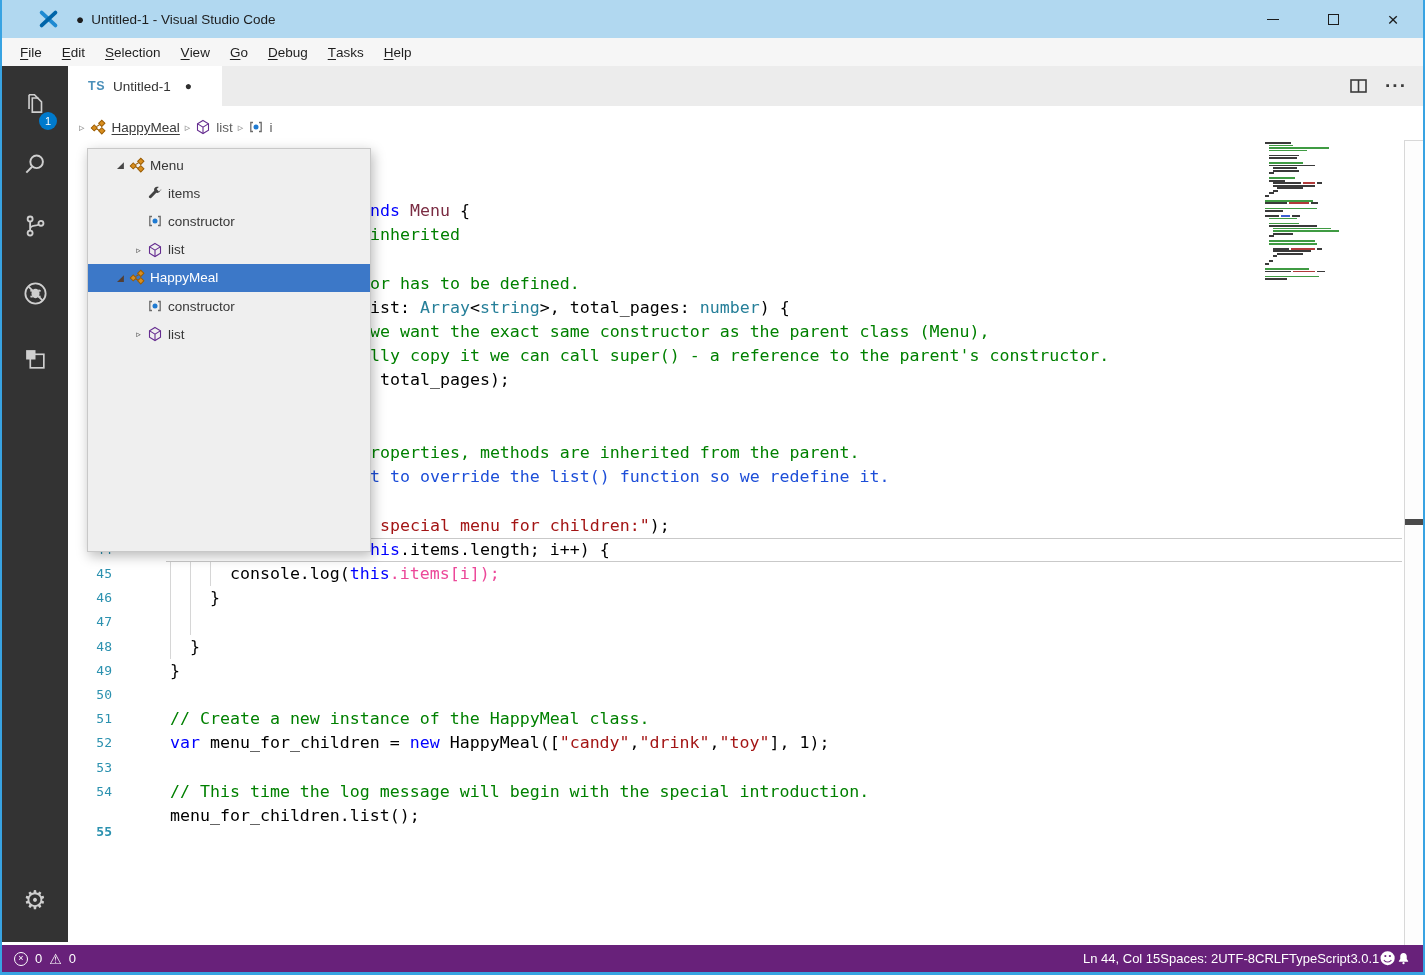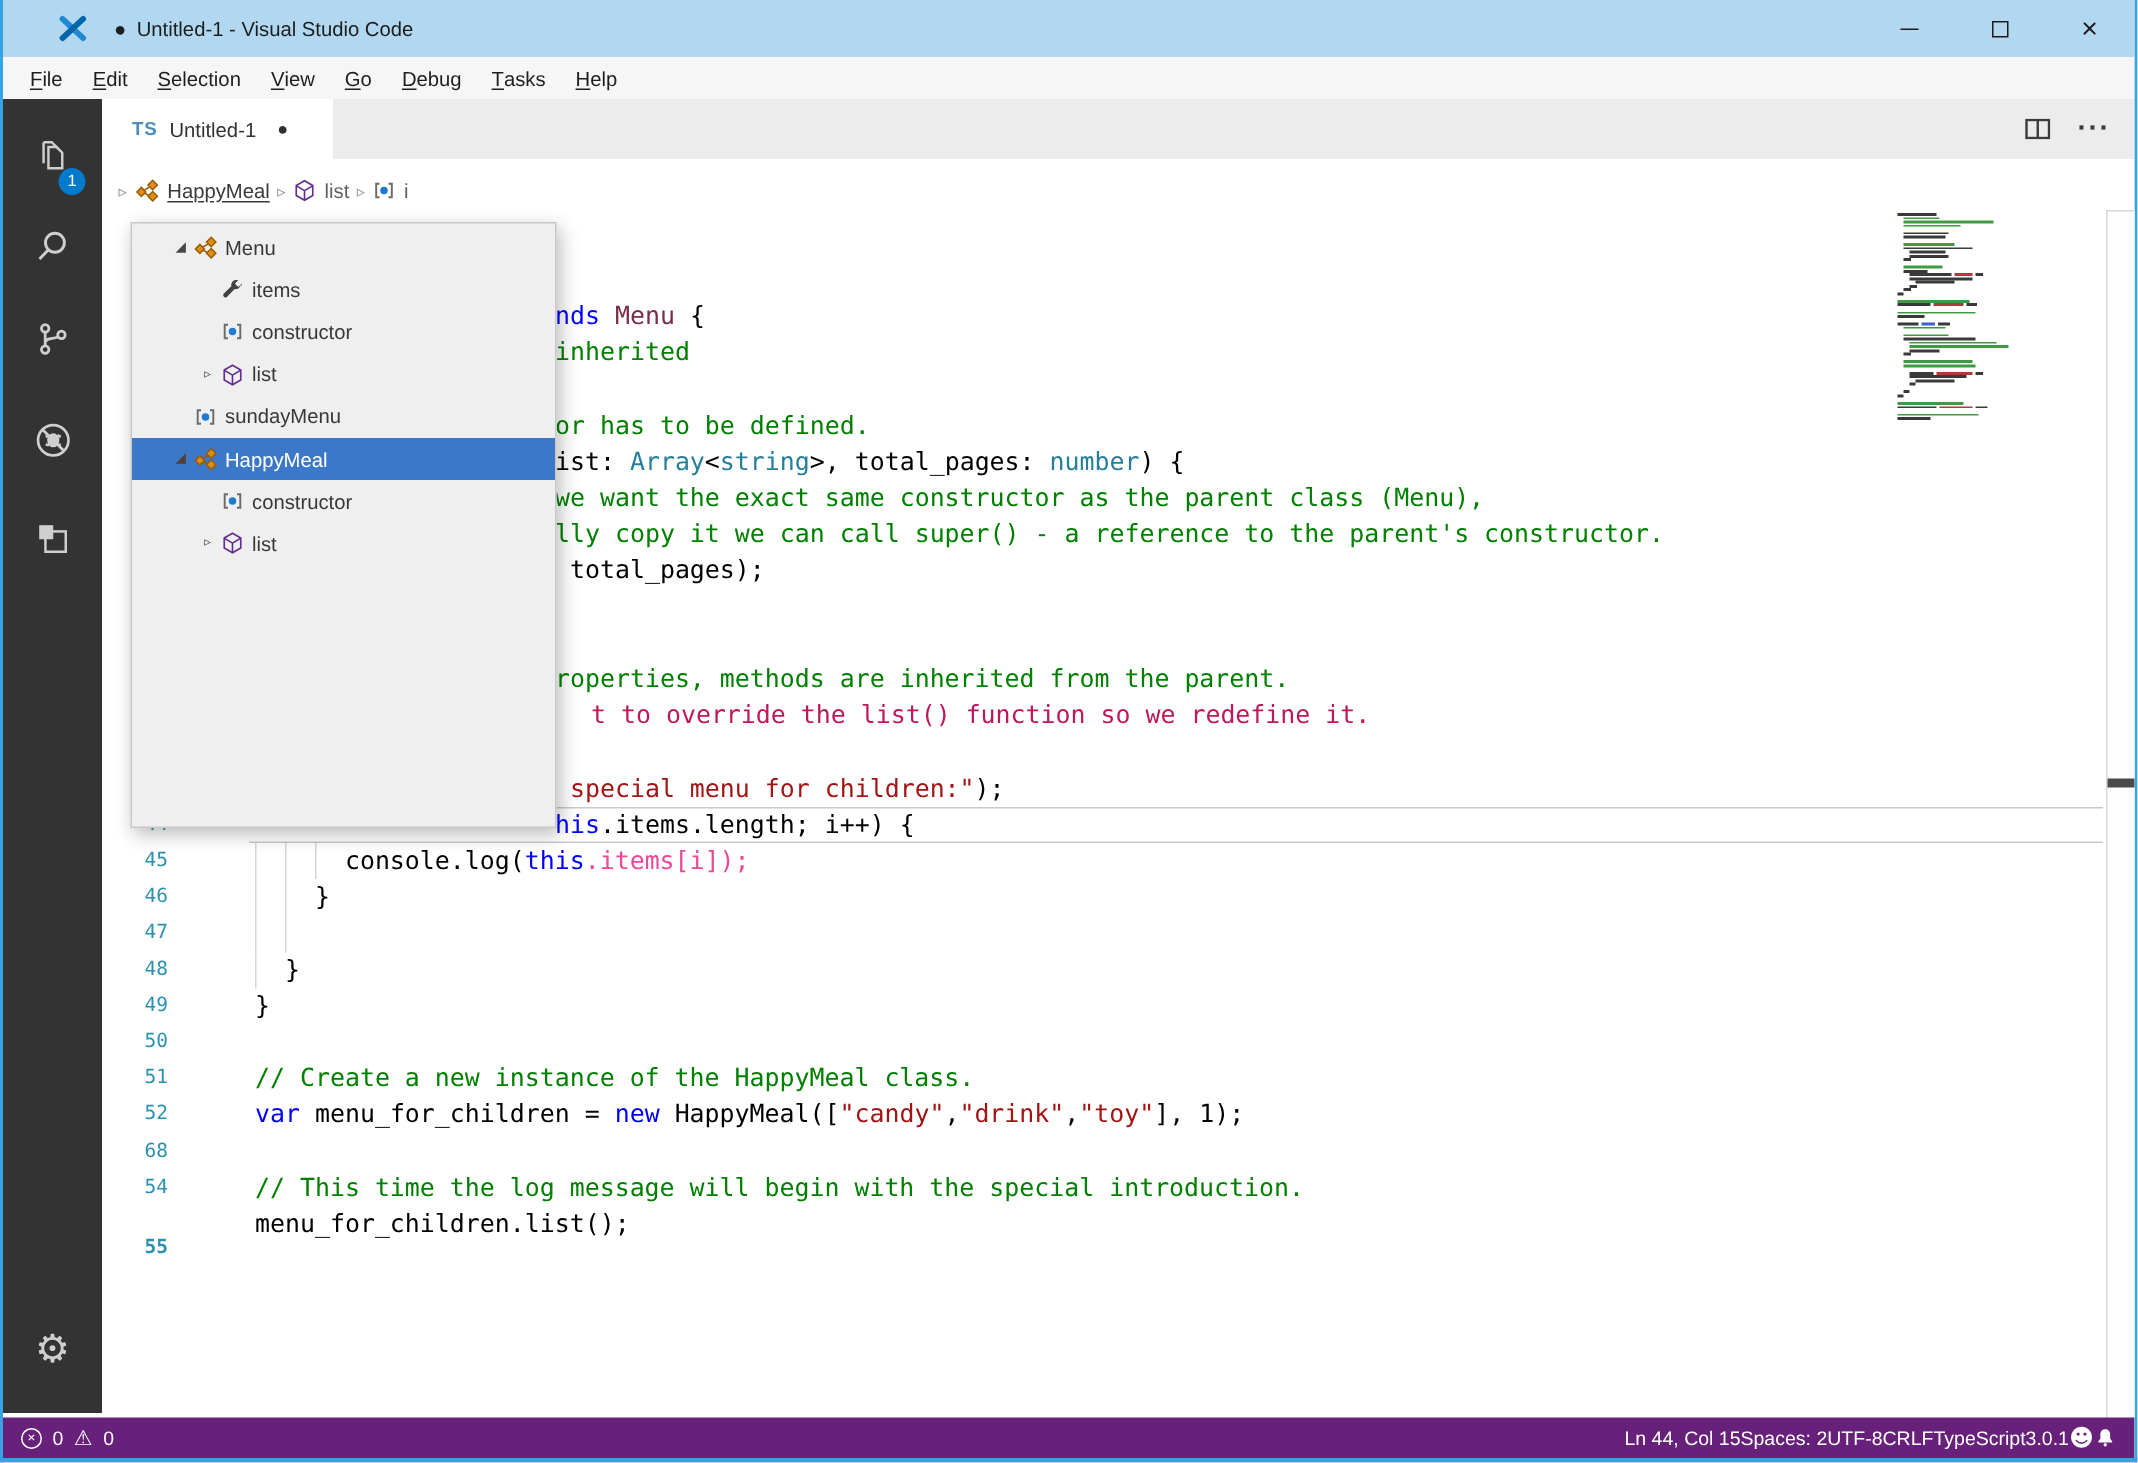--- a/index.html
+++ b/index.html
@@ -239,34 +239,34 @@
         <div class="gutter-num" style="top: 365.6px;">43</div>
         <div class="gutter-num" style="top: 389.8px;">44</div>
         <div class="gutter-num" style="top: 414px;">45</div>
         <div class="gutter-num" style="top: 438.2px;">46</div>
         <div class="gutter-num" style="top: 462.4px;">47</div>
         <div class="gutter-num" style="top: 486.6px;">48</div>
         <div class="gutter-num" style="top: 510.8px;">49</div>
         <div class="gutter-num" style="top: 535px; padding-left: 20px;">50</div>
         <div class="gutter-num" style="top: 559.2px;">51</div>
         <div class="gutter-num" style="top: 583.4px;">52</div>
-        <div class="gutter-num" style="top: 607.6px;">68</div>
+        <div class="gutter-num" style="top: 607.6px;">53</div>
         <div class="gutter-num" style="top: 631.8px;">54</div>
         <div class="gutter-num" style="top: 672px; font-weight: bold;">55</div>
       </div>
     <div id="code">
         <div class="line" style="top: 51px; left: 302px;"><span style="color: rgb(0, 0, 255);">nds</span><span style="color: rgb(0, 0, 0);"> </span><span style="color: rgb(123, 45, 67);">Menu</span><span style="color: rgb(0, 0, 0);"> {</span></div>
         <div class="line" style="top: 75.2px; left: 302px;"><span style="color: rgb(0, 128, 0);">inherited</span></div>
         <div class="line" style="top: 123.6px; left: 302px;"><span style="color: rgb(0, 128, 0);">or has to be defined.</span></div>
         <div class="line" style="top: 147.8px; left: 302px;"><span style="color: rgb(0, 0, 0);">ist: </span><span style="color: rgb(38, 127, 153);">Array</span><span style="color: rgb(0, 0, 0);">&lt;</span><span style="color: rgb(38, 127, 153);">string</span><span style="color: rgb(0, 0, 0);">&gt;, total_pages: </span><span style="color: rgb(38, 127, 153);">number</span><span style="color: rgb(0, 0, 0);">) {</span></div>
         <div class="line" style="top: 172px; left: 302px;"><span style="color: rgb(0, 128, 0);">we want the exact same constructor as the parent class (Menu),</span></div>
         <div class="line" style="top: 196.2px; left: 302px;"><span style="color: rgb(0, 128, 0);">lly copy it we can call super() - a reference to the parent's constructor.</span></div>
         <div class="line" style="top: 220.4px; left: 302px;"><span style="color: rgb(0, 0, 0);"> total_pages);</span></div>
         <div class="line" style="top: 293px; left: 302px;"><span style="color: rgb(0, 128, 0);">roperties, methods are inherited from the parent.</span></div>
-        <div class="line" style="top: 317.2px; left: 302px;"><span style="color: #be185d; padding-left: 24px;">t to override the list() function so we redefine it.</span></div>
+        <div class="line" style="top: 317.2px; left: 302px;"><span style="color: #1d4ed8;">t to override the list() function so we redefine it.</span></div>
         <div class="line" style="top: 365.6px; left: 302px;"><span style="color: rgb(163, 21, 21);"> special menu for children:"</span><span style="color: rgb(0, 0, 0);">);</span></div>
         <div class="line" style="top: 389.8px; left: 302px;"><span style="color: rgb(0, 0, 255);">his</span><span style="color: rgb(0, 0, 0);">.items.length; i++) {</span></div>
         <div class="guide" style="left: 102px; top: 414px; height: 24.2px;"></div>
         <div class="guide" style="left: 121.98px; top: 414px; height: 24.2px;"></div>
         <div class="guide" style="left: 141.96px; top: 414px; height: 24.2px;"></div>
         <div class="line" style="top: 414px;"><span style="color: rgb(0, 0, 0);">      console.log(</span><span style="color: rgb(0, 0, 255);">this</span><span style="color: #ec4899;">.items[i]);</span></div>
         <div class="guide" style="left: 102px; top: 438.2px; height: 24.2px;"></div>
         <div class="guide" style="left: 121.98px; top: 438.2px; height: 24.2px;"></div>
         <div class="line" style="top: 438.2px;"><span style="color: rgb(0, 0, 0);">    }</span></div>
         <div class="guide" style="left: 102px; top: 462.4px; height: 24.2px;"></div>
@@ -474,30 +474,20 @@
       <div class="pick-row" style="padding-left: 42px;">
         <span class="twisty">▹</span>
         <span class="pick-ico">
           <svg width="16" height="16" viewBox="0 0 16 16" fill="none" stroke="#652d90" stroke-width="1.1">
             <path d="M8 1.5 13.5 4.7v6.6L8 14.5 2.5 11.3V4.7Z"></path>
             <path d="M2.7 4.9 8 8.1l5.3-3.2M8 8.1v6.2"></path>
           </svg>
         </span>
         <span>list</span>
       </div>
-      <div class="pick-row" style="padding-left: 24px;">
-        <span class="twisty"></span>
-        <span class="pick-ico">
-          <svg width="16" height="16" viewBox="0 0 16 16">
-            <path d="M5 3.5H2.8v9H5 M11 3.5h2.2v9H11" stroke="#6b6b6b" fill="none" stroke-width="1.3"></path>
-            <circle cx="8" cy="8" r="2.5" fill="#1f7ad1"></circle>
-          </svg>
-        </span>
-        <span>sundayMenu</span>
-      </div>
       <div class="pick-row selected" style="padding-left: 24px;">
         <span class="twisty">◢</span>
         <span class="pick-ico">
           <svg width="17" height="17" viewBox="0 0 16 16">
             <path d="M6 7.2 9 5.4 M6 9.2 9 10.8" stroke="#9a5b00" stroke-width="1"></path>
             <g fill="#d98e1e" stroke="#9a5b00" stroke-width="0.9">
               <rect x="2" y="6.4" width="4" height="4" transform="rotate(45 4 8.4)"></rect>
               <rect x="9" y="2" width="4.2" height="4.2" transform="rotate(45 11.1 4.1)"></rect>
               <rect x="9" y="9" width="4.2" height="4.2" transform="rotate(45 11.1 11.1)"></rect>
             </g>

